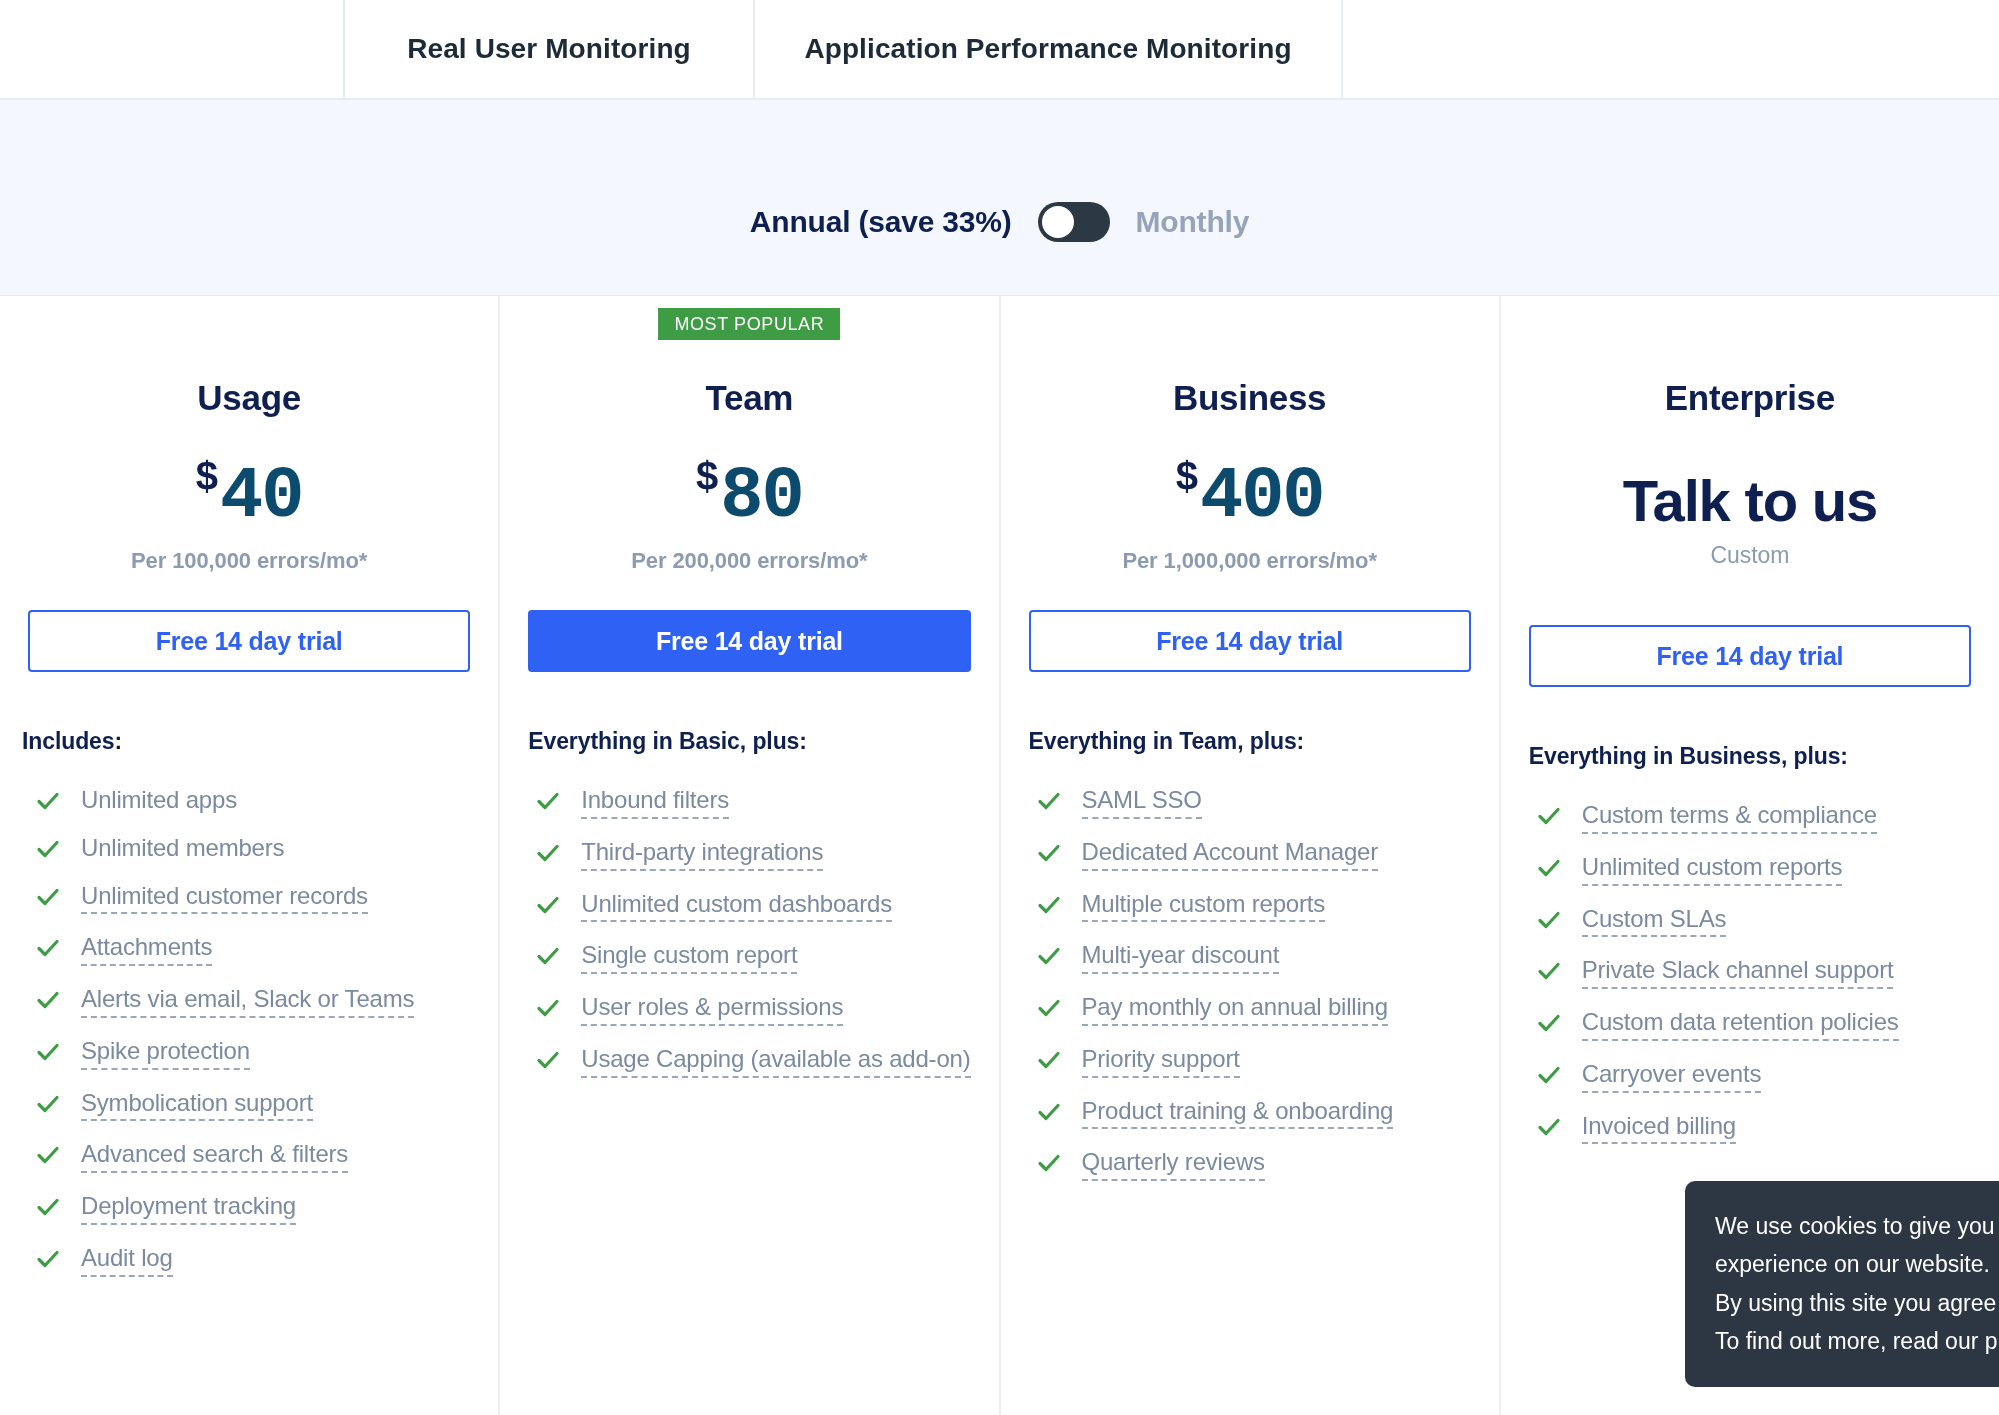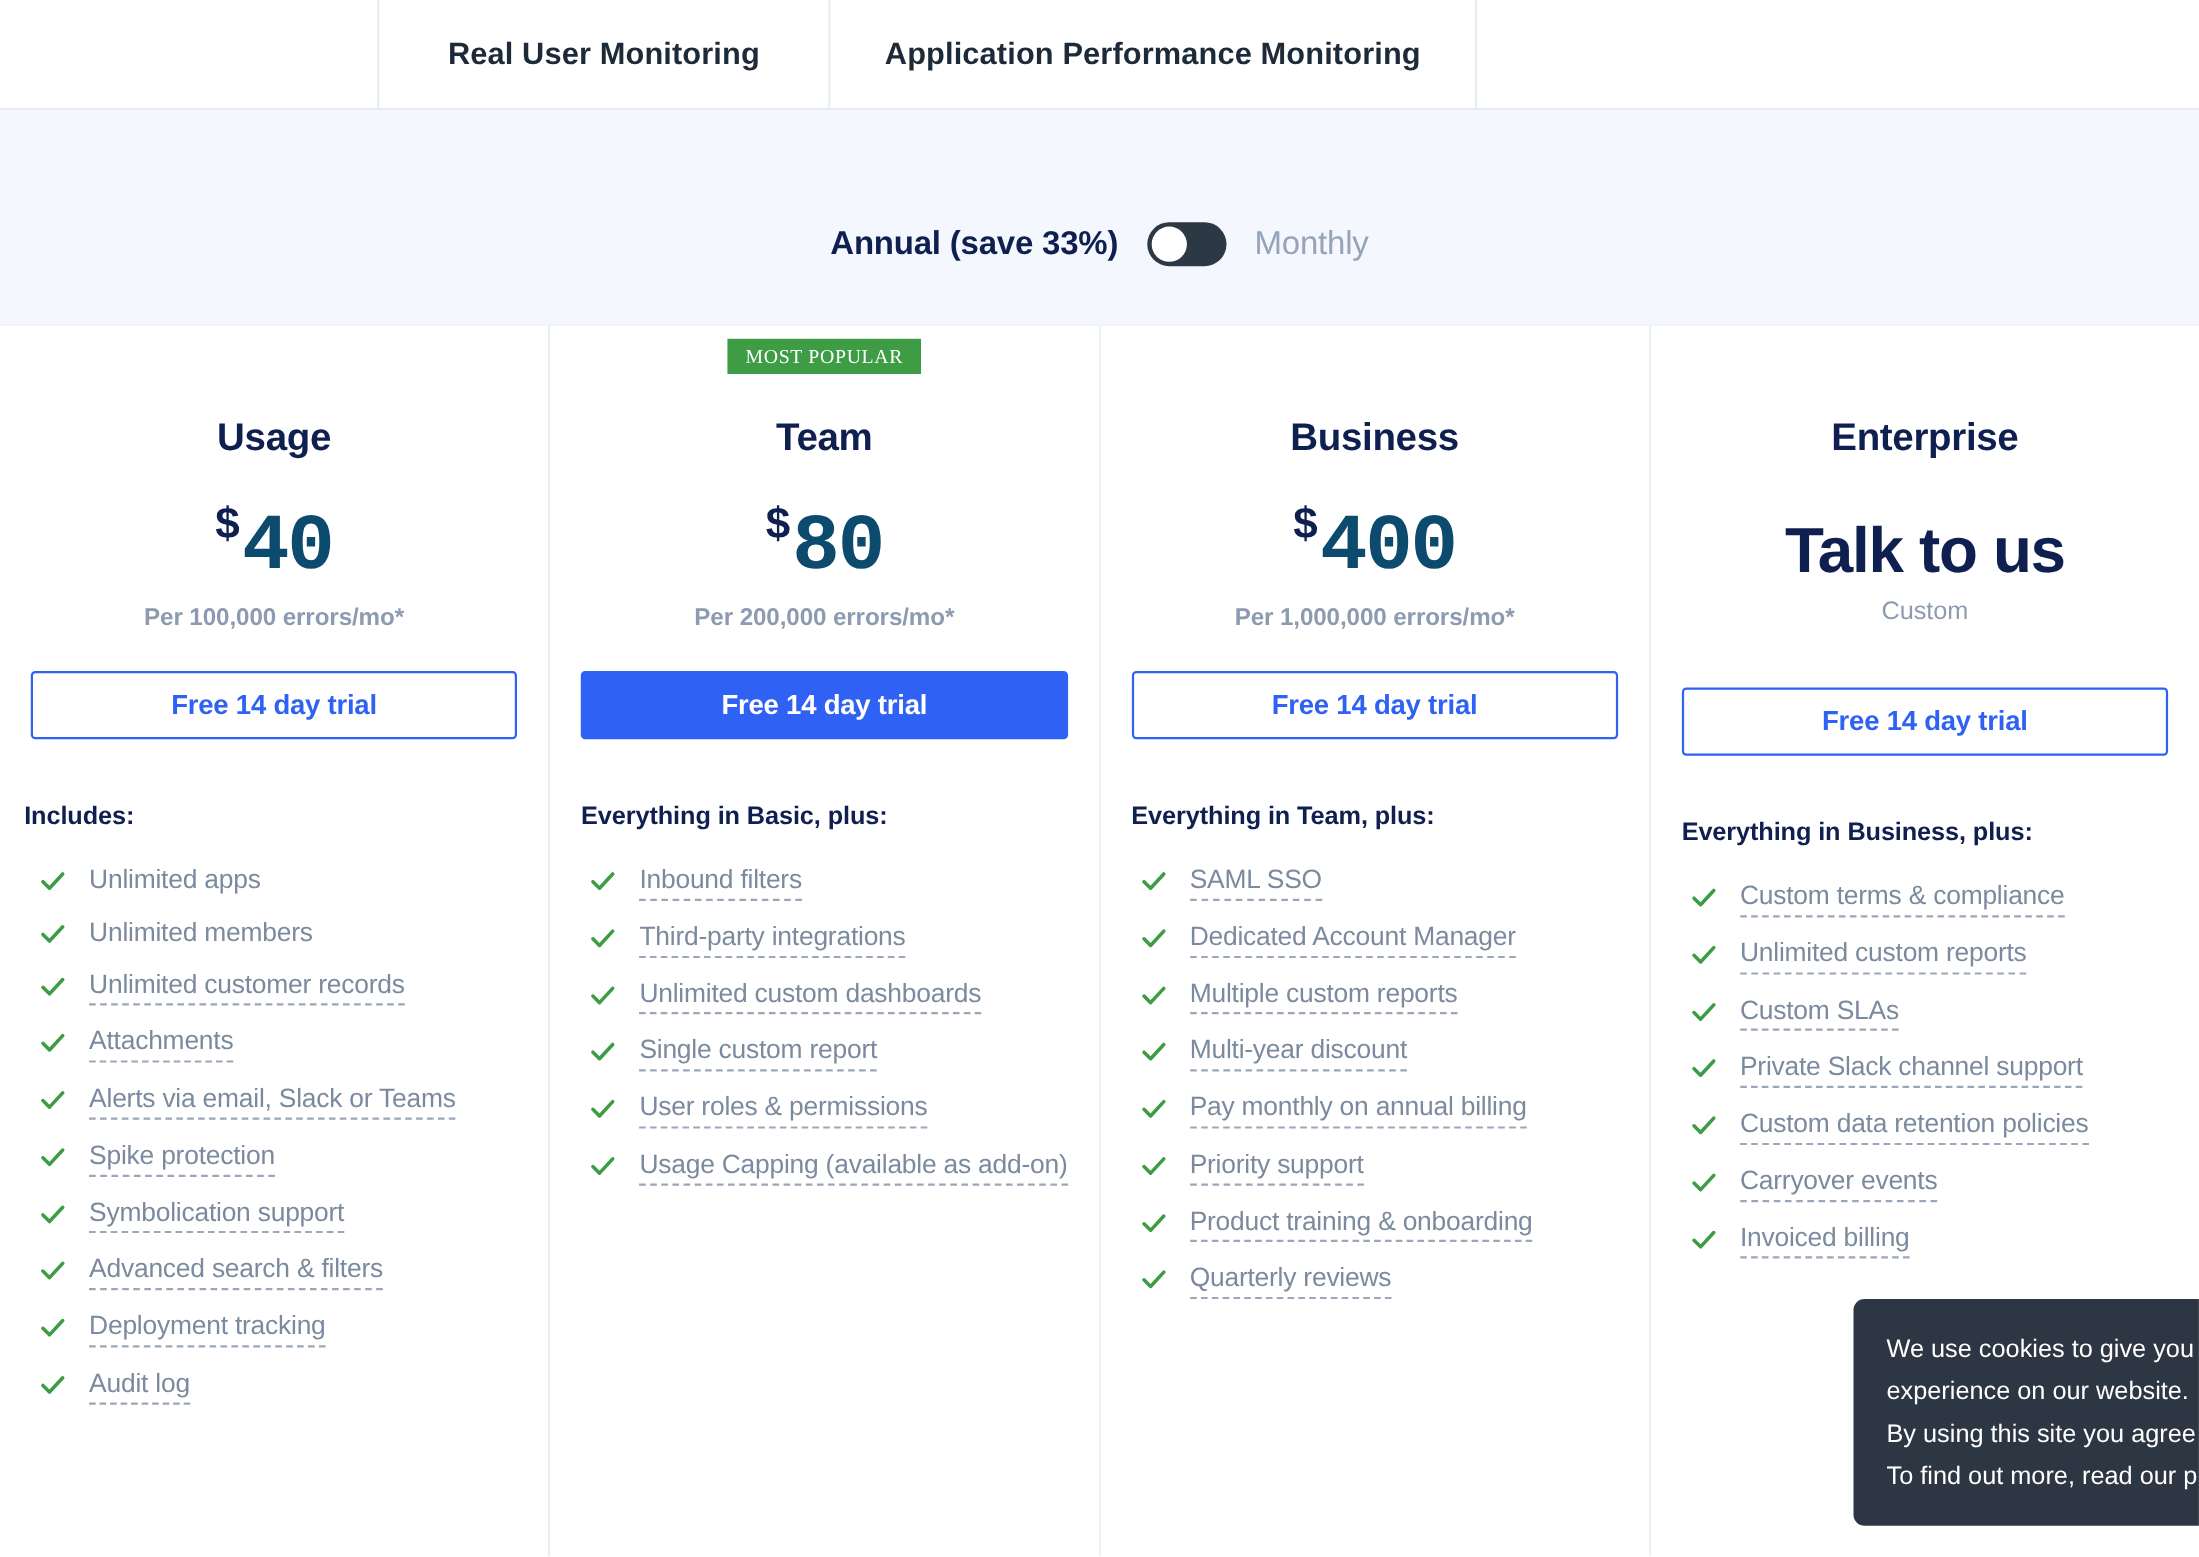--- a/index.html
+++ b/index.html
@@ -65,21 +65,21 @@
     align-items: center;
     justify-content: center;
     gap: 0;
     border-bottom: 1px solid #e6ebf4;
   }
   .billing-inner { display: flex; align-items: center; gap: 26px; transform: translateY(24px); }
   .billing-label-annual {
     font-size: 30px; font-weight: 700; color: #0f2050; letter-spacing: -.2px;
   }
   .billing-label-monthly {
-    font-size: 30px; font-weight: 400; color: #96a3b8; letter-spacing: -.2px; text-align: center;
+    font-size: 30px; font-weight: 700; color: #96a3b8; letter-spacing: -.2px; text-align: center;
   }
   .switch {
     width: 72px; height: 40px; border-radius: 20px;
     background: #2d3845; position: relative; cursor: pointer; flex: 0 0 auto;
   }
   .switch .knob {
     position: absolute; top: 4px; left: 4px;
     width: 32px; height: 32px; border-radius: 50%;
     background: #ffffff;
   }
@@ -107,21 +107,20 @@
     left: 50%;
     transform: translateX(-50%);
     background: #3d9c44;
     color: #ffffff;
     font-size: 18px;
     font-weight: 400;
     letter-spacing: .6px;
     padding: 7px 16px 7px 16px;
     line-height: 1;
     white-space: nowrap;
-    font-family: Liberation Serif, serif;
   }
 
   .plan-name {
     text-align: center;
     font-size: 35px;
     font-weight: 700;
     color: #0f2050;
     letter-spacing: -.3px;
     margin-top: 48px;
   }

